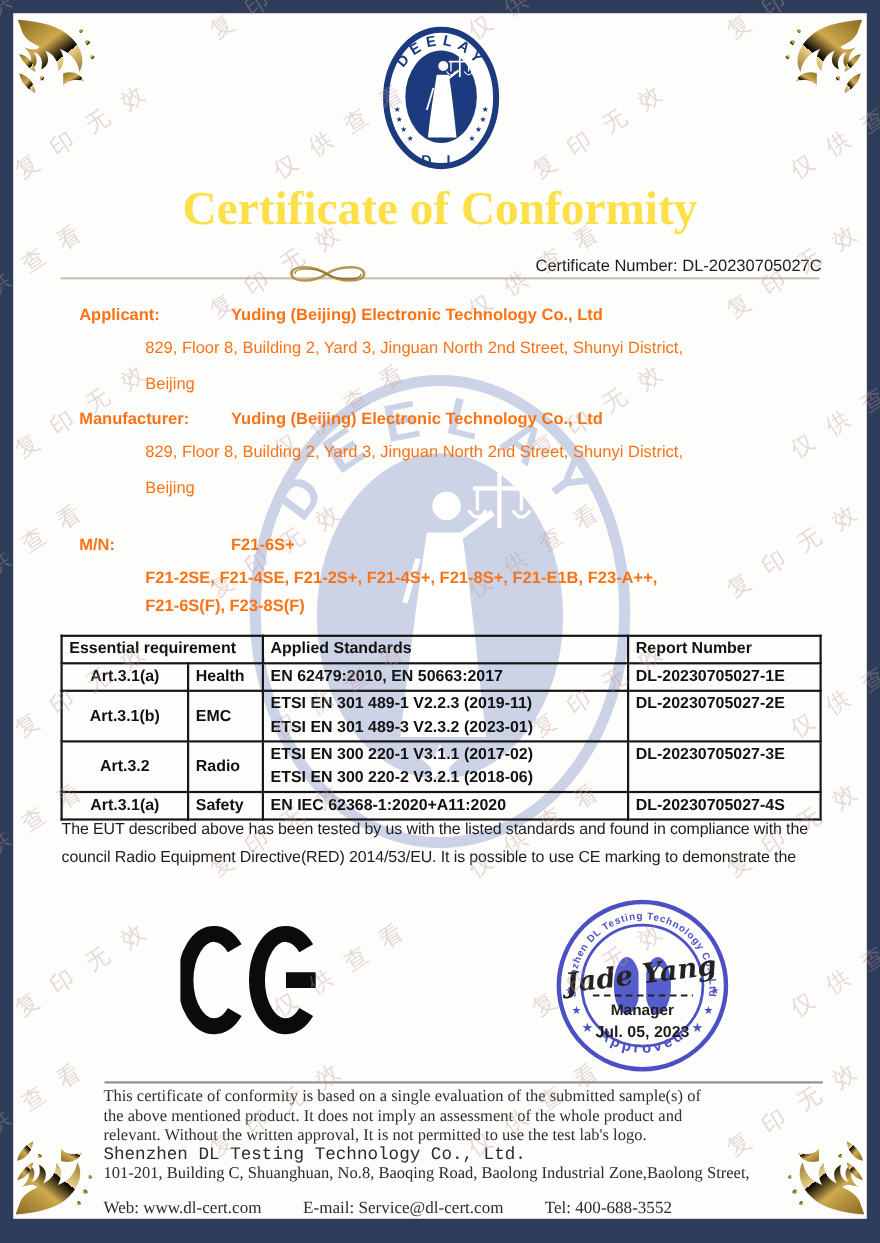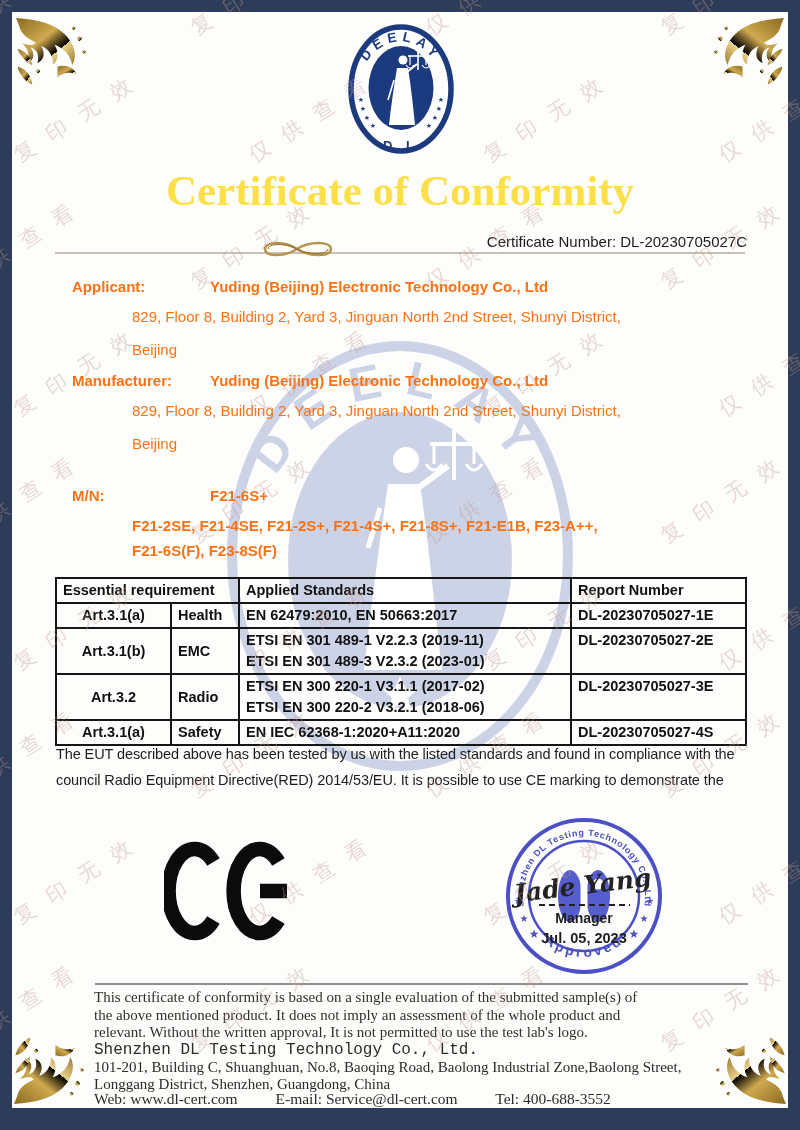--- a/index.html
+++ b/index.html
@@ -304,21 +304,20 @@
 
   <div id="footline"></div>
   <div id="disclaimer">
     <div>This certificate of conformity is based on a single evaluation of the  submitted sample(s) of</div>
     <div>the above mentioned product. It does not imply an assessment of the whole product and</div>
     <div>relevant. Without the written approval,  It is not permitted to use the test lab's logo.</div>
   </div>
   <div id="company">Shenzhen DL Testing Technology Co., Ltd.</div>
   <div id="companyaddr">
     <div>101-201, Building C, Shuanghuan, No.8, Baoqing Road, Baolong Industrial Zone,Baolong Street,</div>
-    <div>Longgang District, Shenzhen, Guangdong, China</div>
   </div>
   <div id="contact">
     <span class="item">Web: www.dl-cert.com</span>
     <span class="item">E-mail: Service@dl-cert.com</span>
     <span>Tel: 400-688-3552</span>
   </div>
 
 </div>
 
 <div id="watermark-layer">

